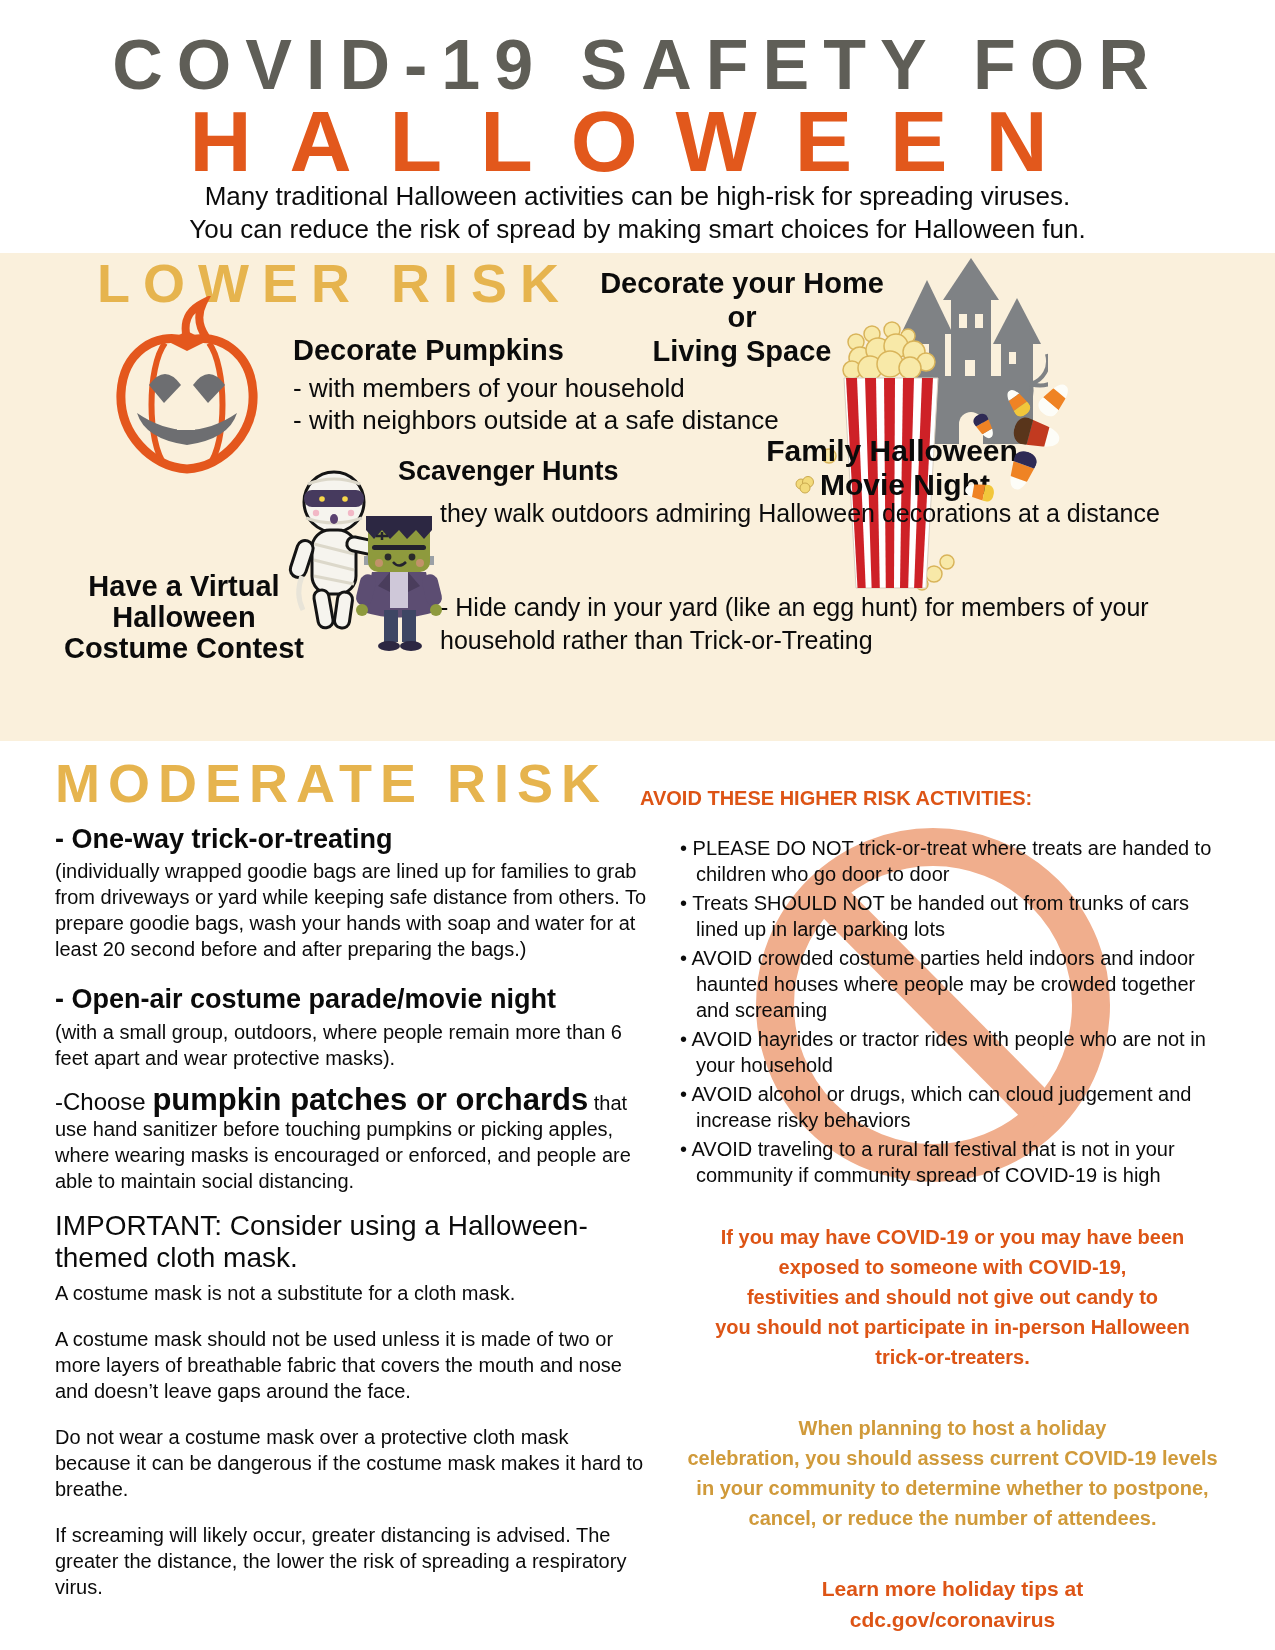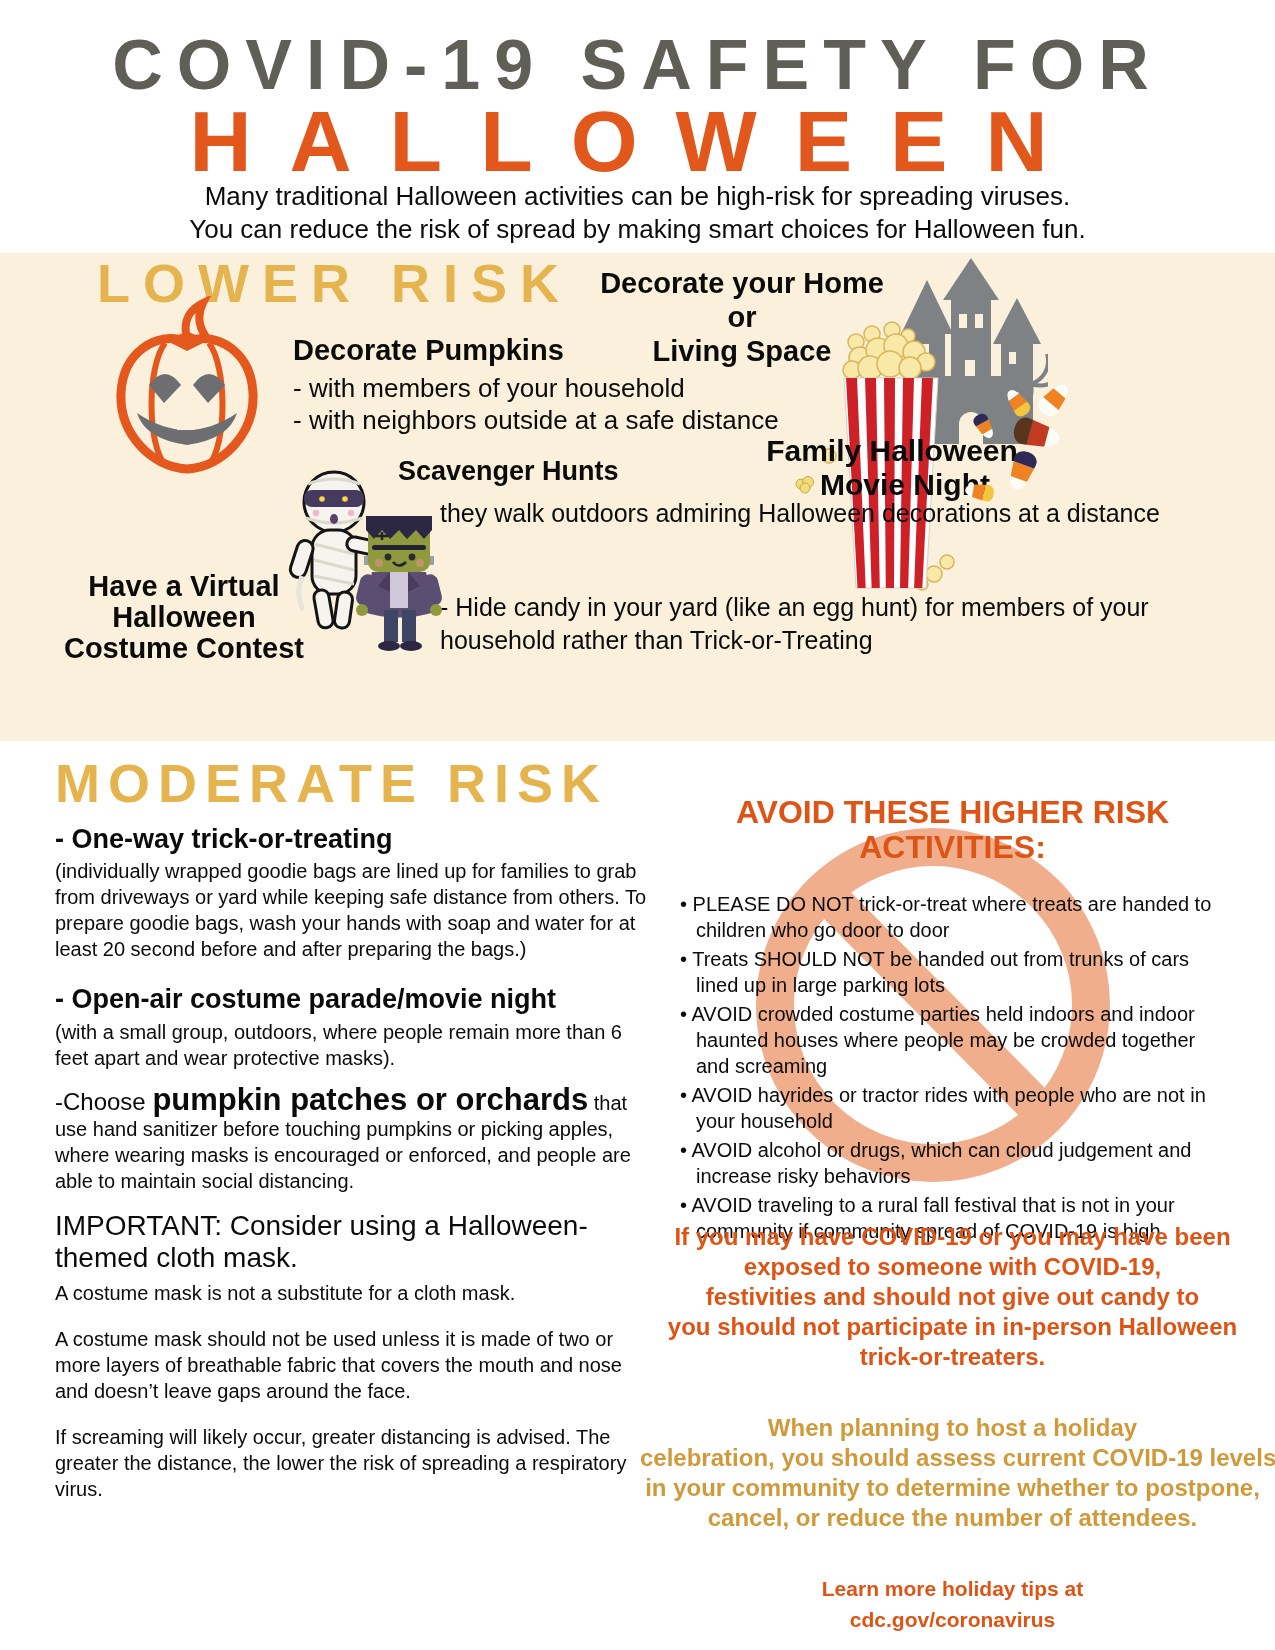--- a/index.html
+++ b/index.html
@@ -51,28 +51,28 @@
   .body-p{font-size:20px;line-height:26px;margin:0;}
   .pp-para{font-size:20px;line-height:26px;margin:16px 0 0 0;}
   .pp-prefix{font-size:24px;}
   .pp-bold{font-size:31px;font-weight:700;}
   .imp-title{font-size:28px;font-weight:400;line-height:32px;margin:16px 0 6px 0;}
   .imp-p{font-size:20px;line-height:26px;margin:0 0 20px 0;}
 
   
   .right-col{position:absolute;left:640px;top:775px;width:625px;height:875px;}
   .ban-svg{position:absolute;left:107px;top:44px;width:372px;height:372px;z-index:0;}
-  .avoid-heading{position:relative;z-index:2;text-align:center;font-size:32px;font-weight:700;
-                 color:var(--alert_orange);margin:20px 0 0 0;line-height:1.1;}
+  .avoid-heading{position:relative;z-index:2;text-align:left;font-size:20px;font-weight:700;
+                 color:var(--alert_orange);margin:12px 0 0 0;line-height:1.1;}
   .bullets{position:relative;z-index:2;margin:26px 0 0 40px;width:548px;
            font-size:20px;line-height:26px;}
   .bullet{padding-left:16px;text-indent:-16px;margin-bottom:3px;}
   .bullet::before{content:"• ";}
   .warn{position:absolute;left:0;width:625px;text-align:center;font-weight:700;
-        font-size:24px;line-height:30px;z-index:2;}
+        font-size:20px;line-height:30px;z-index:2;}
   .warn div{white-space:nowrap;}
   .warn1{top:447px;color:var(--alert_orange);}
   .warn2{top:638px;color:var(--gold_dark);}
   .learn{top:798px;color:var(--alert_orange);font-size:21px;line-height:31px;}
 </style>
 </head>
 <body>
 
 <div class="page">
 
@@ -292,20 +292,21 @@
 
     <p class="pp-para">
       <span class="pp-prefix">-Choose </span><span class="pp-bold">pumpkin patches or orchards</span><span> that use hand sanitizer before touching pumpkins or picking apples, where wearing masks is encouraged or enforced, and people are able to maintain social distancing.</span>
     </p>
 
     <div class="imp-title">IMPORTANT: Consider using a Halloween-themed cloth mask.</div>
     <div>
 
     <p class="imp-p">A costume mask is not a substitute for a cloth mask.</p>
         <p class="imp-p">A costume mask should not be used unless it is made of two or more layers of breathable fabric that covers the mouth and nose and doesn’t leave gaps around the face.</p>
+        <p class="imp-p">Do not wear a costume mask over a protective cloth mask because it can be dangerous if the costume mask makes it hard to breathe.</p>
         <p class="imp-p">If screaming will likely occur, greater distancing is advised. The greater the distance, the lower the risk of spreading a respiratory virus.</p>
       </div>
   </div>
 
   <div class="right-col">
     <svg class="ban-svg" viewBox="0 0 372 372">
       <circle cx="186" cy="186" r="158" fill="none" stroke="var(--ban_peach)" stroke-width="38"></circle>
       <line x1="76" y1="72" x2="298" y2="296" stroke="var(--ban_peach)" stroke-width="38"></line>
     </svg>
 

